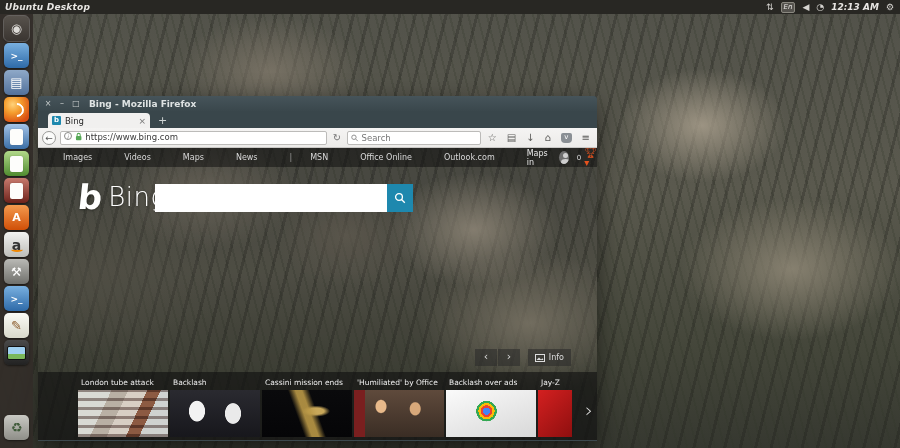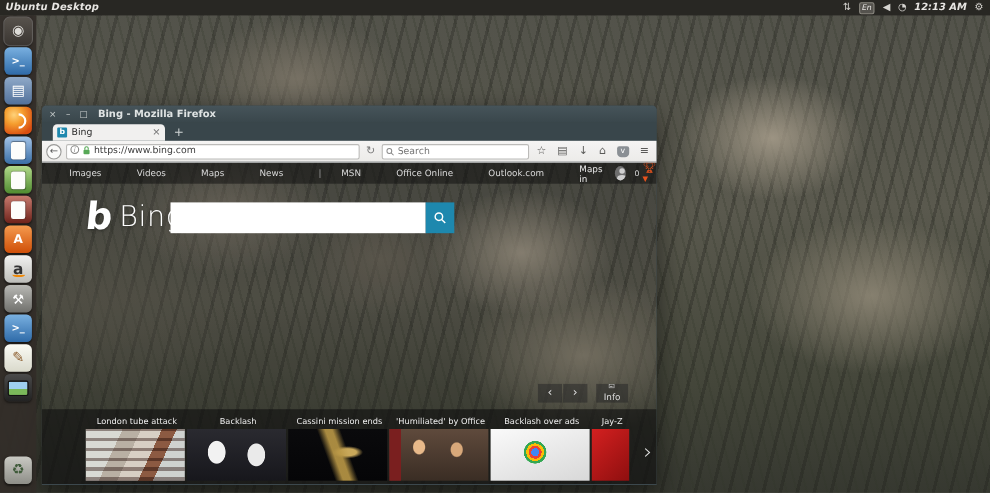--- a/index.html
+++ b/index.html
@@ -110,25 +110,25 @@
   .logo-row { position:absolute; left:40px; top:34px; display:flex; align-items:center; z-index:4; }
   .bing-b { color:#fff; font-size:34px; font-weight:bold; line-height:30px; transform:skewX(-6deg); text-shadow:0 1px 3px rgba(0,0,0,.4); }
   .bing-word { color:#fff; font-size:26px; font-weight:300; margin-left:6px; letter-spacing:.5px; text-shadow:0 1px 3px rgba(0,0,0,.4); }
   .search-box { position:absolute; left:117px; top:36px; width:258px; height:28px; display:flex; z-index:4; }
   .search-box input { flex:1; border:none; outline:none; background:#fff; font-size:12px; padding:0 8px; font-family:inherit; }
   .search-go { width:26px; background:#1e88ae; border:none; display:flex; align-items:center; justify-content:center; }
 
   .img-controls { position:absolute; right:26px; bottom:74px; display:flex; align-items:center; z-index:6; color:#ddd; }
   .ctrl-btn { width:22px; height:17px; background:rgba(40,40,40,.55); text-align:center; line-height:16px; font-size:11px; margin-left:1px; }
   .ctrl-info { height:17px; background:rgba(40,40,40,.55); margin-left:8px; display:flex; align-items:center; gap:4px;
-    padding:0 7px; font-size:8px;flex-direction:column; }
+    padding:0 7px; font-size:8px; }
   .ctrl-info svg { display:block; }
 
   .carousel { position:absolute; left:0; bottom:0; width:100%; height:68px; background:rgba(16,16,16,.62);
-    display:flex; padding:3px 0 0 40px; gap:2px; z-index:6; overflow:hidden;text-align:center; }
+    display:flex; padding:3px 0 0 40px; gap:2px; z-index:6; overflow:hidden; }
   .card { width:90px; flex-shrink:0; display:flex; flex-direction:column; }
   .card-title { color:#eee; font-size:7.5px; height:15px; line-height:15px; padding-left:3px; white-space:nowrap; overflow:hidden; }
   .card-thumb { height:47px; width:100%; }
   .thumb-0 { background:linear-gradient(115deg,#d9dad4 0 30%, #b9b0a4 30% 45%, #d8cfc4 45% 62%, #8c5a42 62% 74%, #cfd2cf 74%),
              repeating-linear-gradient(0deg, rgba(60,30,25,.45) 0 3px, transparent 3px 9px); background-blend-mode:multiply; }
   .thumb-1 { background:radial-gradient(14px 18px at 30% 45%, #f2f2f2 0 55%, transparent 60%),
              radial-gradient(14px 18px at 70% 50%, #eaeaea 0 55%, transparent 60%),
              linear-gradient(180deg,#2a2a30,#17171c); }
   .thumb-2 { background:linear-gradient(70deg, transparent 0 40%, rgba(186,152,70,.9) 47% 53%, transparent 60%),
              radial-gradient(20px 8px at 60% 45%, #c9a85a 0 40%, transparent 70%),

